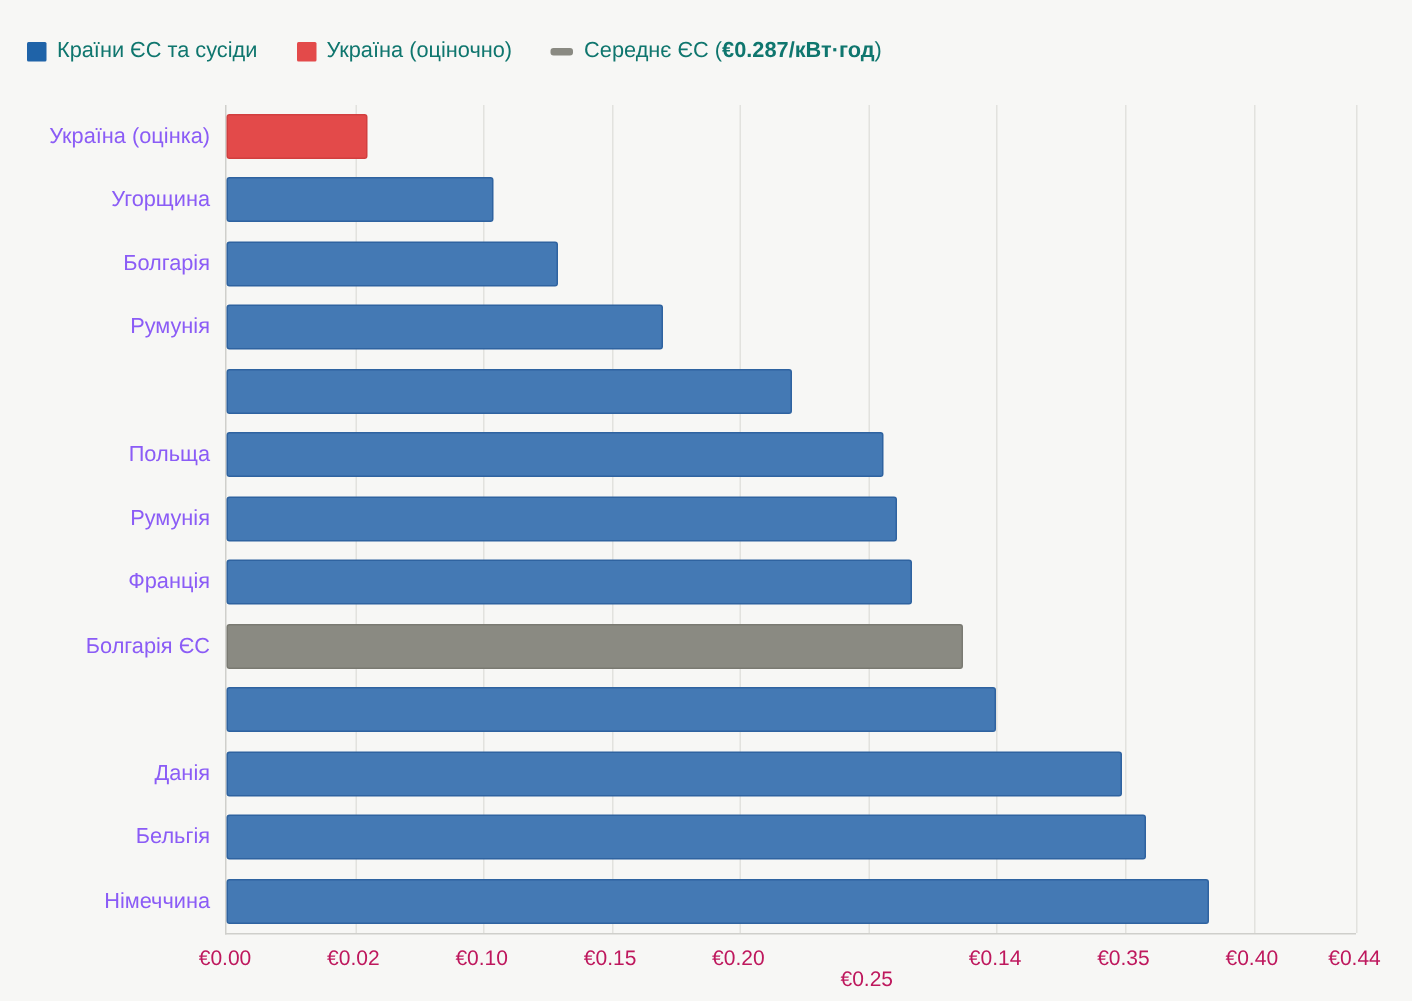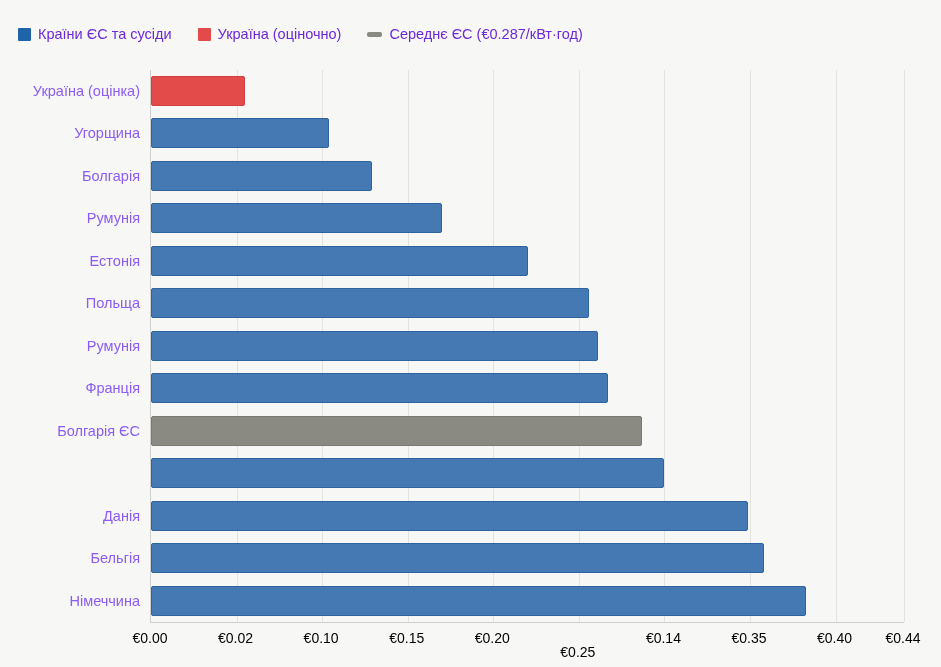--- a/index.html
+++ b/index.html
@@ -24,35 +24,35 @@
     height: 24px;
     display: flex;
     align-items: center;
     gap: 26px;
   }
   .legend-item {
     display: flex;
     align-items: center;
     gap: 7px;
     font-size: 14.5px;
-    color: #6d28d9;
+    color: #0f766e;
     white-space: nowrap;
   }
   .legend-swatch {
     width: 13px;
     height: 13px;
     border-radius: 1px;
     display: inline-block;
   }
   .legend-swatch.line {
     width: 15px;
     height: 5px;
     border-radius: 2px;
   }
-  .legend-label b { font-weight: normal; margin-top: 27px; }
+  .legend-label b { font-weight: bold; margin-top: 27px; }
 
   
   #plot {
     position: absolute;
     left: 150px;
     top: 70px;
     width: 753px;
     height: 552px;
     background: #f7f7f5;
     border-left: 1px solid #cfcfcb;
@@ -128,21 +128,21 @@
     left: 0;
     top: 630px;
     width: 941px;
     height: 24px;
   }
   .xlabel {
     position: absolute;
     top: 0;
     transform: translateX(-50%);
     font-size: 14px;
-    color: #000000;
+    color: #be185d;
     white-space: nowrap;
   }
 </style>
 </head>
 <body>
 
 <div id="legend">
   <div class="legend-item">
     <span class="legend-swatch" style="background:#1f63a8;"></span>
     <span class="legend-label">Країни ЄС та сусіди</span>
@@ -209,21 +209,20 @@
     <div class="bar-row" style="top: 509.538px;">
       <div class="bar blue" title="Німеччина: €0.383" style="width: 655.452px;"></div>
     </div>
   </div>
 
 <div id="ylabels">
     <div class="ylabel" style="top: 0px;">Україна (оцінка)</div>
     <div class="ylabel" style="top: 42.4615px;">Угорщина</div>
     <div class="ylabel" style="top: 84.9231px;">Болгарія</div>
     <div class="ylabel" style="top: 127.385px;">Румунія</div>
-    <div class="ylabel" style="top: 169.846px;">Естонія</div>
     <div class="ylabel" style="top: 212.308px;">Польща</div>
     <div class="ylabel" style="top: 254.769px;">Румунія</div>
     <div class="ylabel" style="top: 297.231px;">Франція</div>
     <div class="ylabel" style="top: 339.692px;">Болгарія ЄС</div>
     <div class="ylabel" style="top: 424.615px;">Данія</div>
     <div class="ylabel" style="top: 467.077px;">Бельгія</div>
     <div class="ylabel" style="top: 509.538px;">Німеччина</div>
   </div>
 
 <div id="xlabels">

